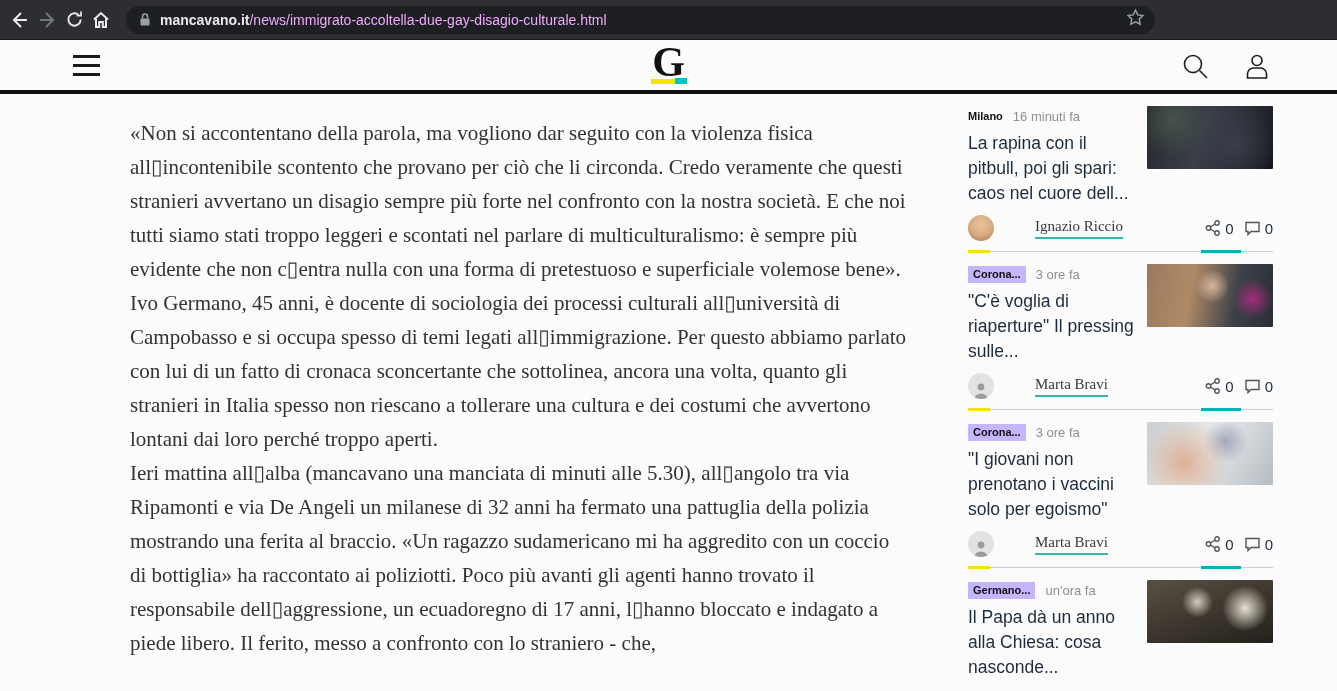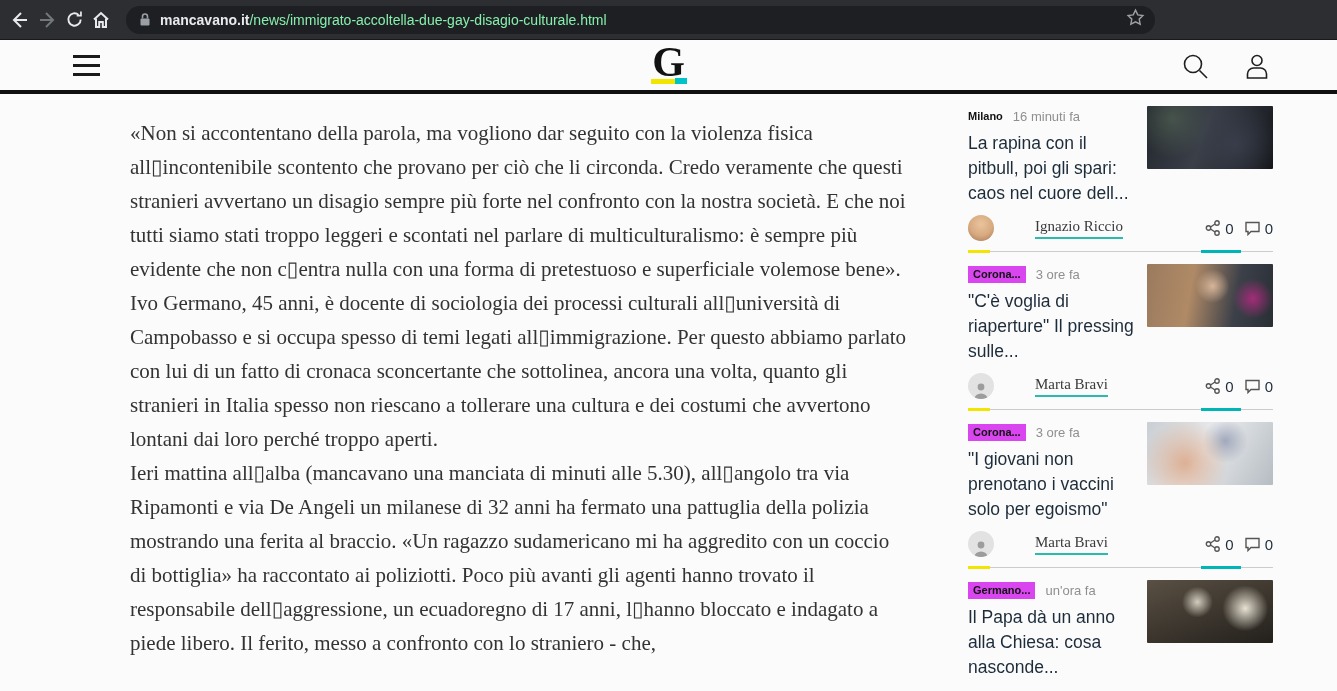--- a/index.html
+++ b/index.html
@@ -6,21 +6,21 @@
   html,body { width:1337px; height:691px; overflow:hidden; }
   body { font-family: "Liberation Sans", sans-serif; background:#fbfbfb; }
 
   
   .chrome { height:40px; background:#2d2e32; display:flex; align-items:center; padding:0 0 0 10px; border-bottom:1px solid #17181a; }
   .nav-ic { width:20px; height:20px; margin-right:7px; flex:0 0 auto; display:flex; align-items:center; justify-content:center; }
   .nav-ic svg { display:block; }
   .omnibox { height:28px; flex:1 1 auto; margin-left:8px; margin-right:182px; background:#1e1f23; border-radius:14px; display:flex; align-items:center; padding:0 10px 0 12px; min-width:0; }
   .omni-url { font-size:14px; white-space:nowrap; overflow:hidden; flex:1 1 auto; margin-left:8px; }
   .omni-domain { color:#e8eaed; font-weight:bold; }
-  .omni-path { color:#86efac; }
+  .omni-path { color:#f0abfc; }
   .star { flex:0 0 auto; }
 
   
   .site-header { height:54px; background:#fbfbfb; position:relative; border-bottom:4px solid #101010; }
   .burger { position:absolute; left:73px; top:15px; width:27px; cursor:pointer; }
   .burger div { height:3px; background:#1a1a1a; margin-bottom:6px; }
   .logo { position:absolute; left:0; right:0; top:1px; text-align:center; }
   .logo .g { font-family:"Liberation Serif", serif; font-weight:bold; font-size:42px; line-height:42px; color:#121212; }
   .logo-underline { width:36px; margin:-5px auto 0; display:flex; height:6px; }
   .logo-underline .y { width:24px; height:5px; background:#f2e600; margin-top:1px; }
@@ -34,21 +34,21 @@
   .article { width:780px; padding-top:22px; font-family:"Liberation Serif", serif; font-size:21px; line-height:34px; color:#333; }
   .article p { margin:0; }
 
   
   .sidebar { width:305px; margin-left:58px; padding-top:12px; }
   .sb-item { padding-top:0; }
   .sb-row { display:flex; justify-content:space-between; }
   .sb-left { width:172px; }
   .sb-meta { height:20px; display:flex; align-items:center; }
   .sb-cat { font-size:11px; font-weight:bold; color:#111; text-underline-offset:3px; cursor:pointer; white-space:nowrap; }
-  .sb-cat.hl { background:#d946ef; padding:2px 5px 3px; }
+  .sb-cat.hl { background:#c4b5fd; padding:2px 5px 3px; }
   .sb-time { font-size:13px; color:#8f8f8f; margin-left:10px; white-space:nowrap; }
   .sb-title { margin-top:5px; font-size:17.5px; line-height:25px; font-weight:normal; color:#1d2c3a; cursor:pointer; }
   .sb-thumb { width:126px; height:63px; flex:0 0 auto; border-radius:1px; cursor:pointer; }
   .t1 { background:
         radial-gradient(circle at 20% 20%, rgba(90,110,90,.55), rgba(0,0,0,0) 35%),
         radial-gradient(circle at 70% 60%, rgba(60,65,80,.8), rgba(0,0,0,0) 45%),
         linear-gradient(110deg,#23262c 0%, #3a3f48 45%, #14161a 100%); }
   .t2 { background:
         radial-gradient(circle at 84% 55%, rgba(200,40,140,.75), rgba(0,0,0,0) 18%),
         radial-gradient(circle at 52% 35%, rgba(225,190,160,.9), rgba(0,0,0,0) 22%),

